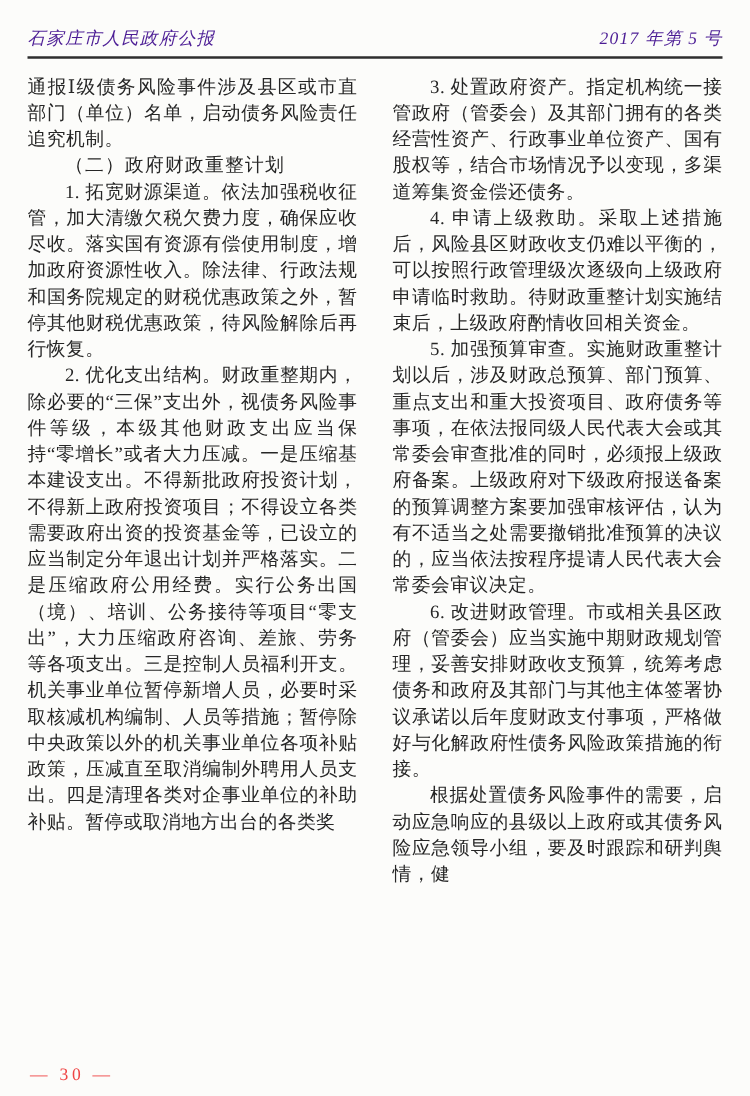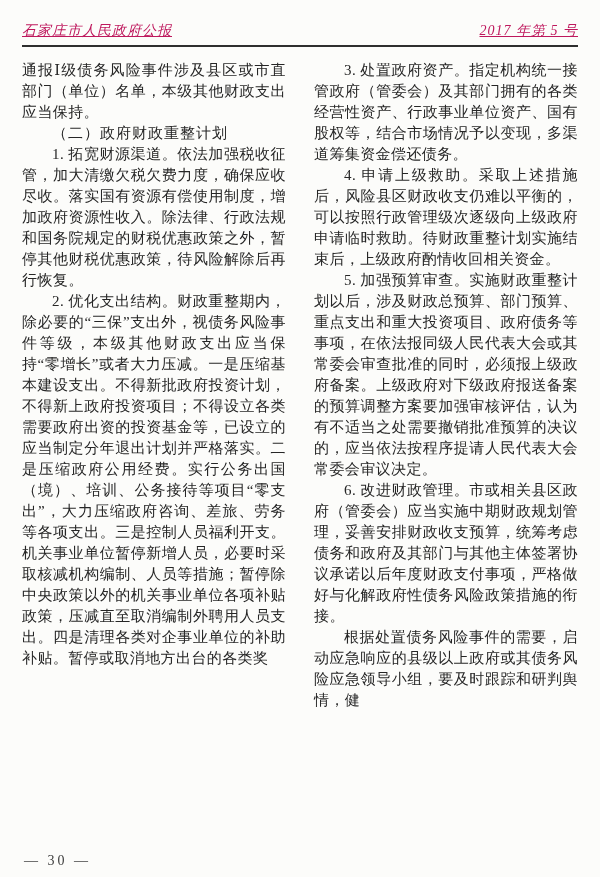--- a/index.html
+++ b/index.html
@@ -14,23 +14,22 @@
     overflow: hidden;
   }
   .header {
     height: 40px;
     display: flex;
     justify-content: space-between;
     align-items: flex-end;
     padding: 0 22px 5px 22px;
     font-style: italic;
     font-size: 14px;
-    color: #be185d;
+    color: #4c1d95;
     letter-spacing: 1px;
-    text-decoration: underline;
   }
   .header-rule {
     margin: 0 22px;
     border-top: 2px solid #2e2e2e;
     height: 0;
   }
   .content {
     display: flex;
     gap: 28px;
     padding: 13px 22px 0 22px;
@@ -47,39 +46,39 @@
   .col p { margin: 0; }
   .col p.indent { text-indent: 2em; }
   .col p.heading {
     letter-spacing: 1px;
   }
   .footer {
     position: absolute;
     left: 24px;
     bottom: 8px;
     font-size: 14px;
-    color: #404040;
+    color: #ef4444;
     letter-spacing: 3px;
   }
 </style>
 </head>
 <body>
 
 <div class="page">
 
   <div class="header">
     <span>石家庄市人民政府公报</span>
     <span>2017 年第 5 号</span>
   </div>
   <div class="header-rule"></div>
 
   <div class="content">
 
     <div class="col">
-      <p>通报Ⅰ级债务风险事件涉及县区或市直部门（单位）名单，本级其他财政支出应当保持。</p>
+      <p>通报Ⅰ级债务风险事件涉及县区或市直部门（单位）名单，启动债务风险责任追究机制。</p>
       <p class="indent heading">（二）政府财政重整计划</p>
       <p class="indent">1. 拓宽财源渠道。依法加强税收征管，加大清缴欠税欠费力度，确保应收尽收。落实国有资源有偿使用制度，增加政府资源性收入。除法律、行政法规和国务院规定的财税优惠政策之外，暂停其他财税优惠政策，待风险解除后再行恢复。</p>
       <p class="indent">2. 优化支出结构。财政重整期内，除必要的“三保”支出外，视债务风险事件等级，本级其他财政支出应当保持“零增长”或者大力压减。一是压缩基本建设支出。不得新批政府投资计划，不得新上政府投资项目；不得设立各类需要政府出资的投资基金等，已设立的应当制定分年退出计划并严格落实。二是压缩政府公用经费。实行公务出国（境）、培训、公务接待等项目“零支出”，大力压缩政府咨询、差旅、劳务等各项支出。三是控制人员福利开支。机关事业单位暂停新增人员，必要时采取核减机构编制、人员等措施；暂停除中央政策以外的机关事业单位各项补贴政策，压减直至取消编制外聘用人员支出。四是清理各类对企事业单位的补助补贴。暂停或取消地方出台的各类奖</p>
     </div>
 
     <div class="col">
       <p class="indent">3. 处置政府资产。指定机构统一接管政府（管委会）及其部门拥有的各类经营性资产、行政事业单位资产、国有股权等，结合市场情况予以变现，多渠道筹集资金偿还债务。</p>
       <p class="indent">4. 申请上级救助。采取上述措施后，风险县区财政收支仍难以平衡的，可以按照行政管理级次逐级向上级政府申请临时救助。待财政重整计划实施结束后，上级政府酌情收回相关资金。</p>
       <p class="indent">5. 加强预算审查。实施财政重整计划以后，涉及财政总预算、部门预算、重点支出和重大投资项目、政府债务等事项，在依法报同级人民代表大会或其常委会审查批准的同时，必须报上级政府备案。上级政府对下级政府报送备案的预算调整方案要加强审核评估，认为有不适当之处需要撤销批准预算的决议的，应当依法按程序提请人民代表大会常委会审议决定。</p>
       <p class="indent">6. 改进财政管理。市或相关县区政府（管委会）应当实施中期财政规划管理，妥善安排财政收支预算，统筹考虑债务和政府及其部门与其他主体签署协议承诺以后年度财政支付事项，严格做好与化解政府性债务风险政策措施的衔接。</p>

